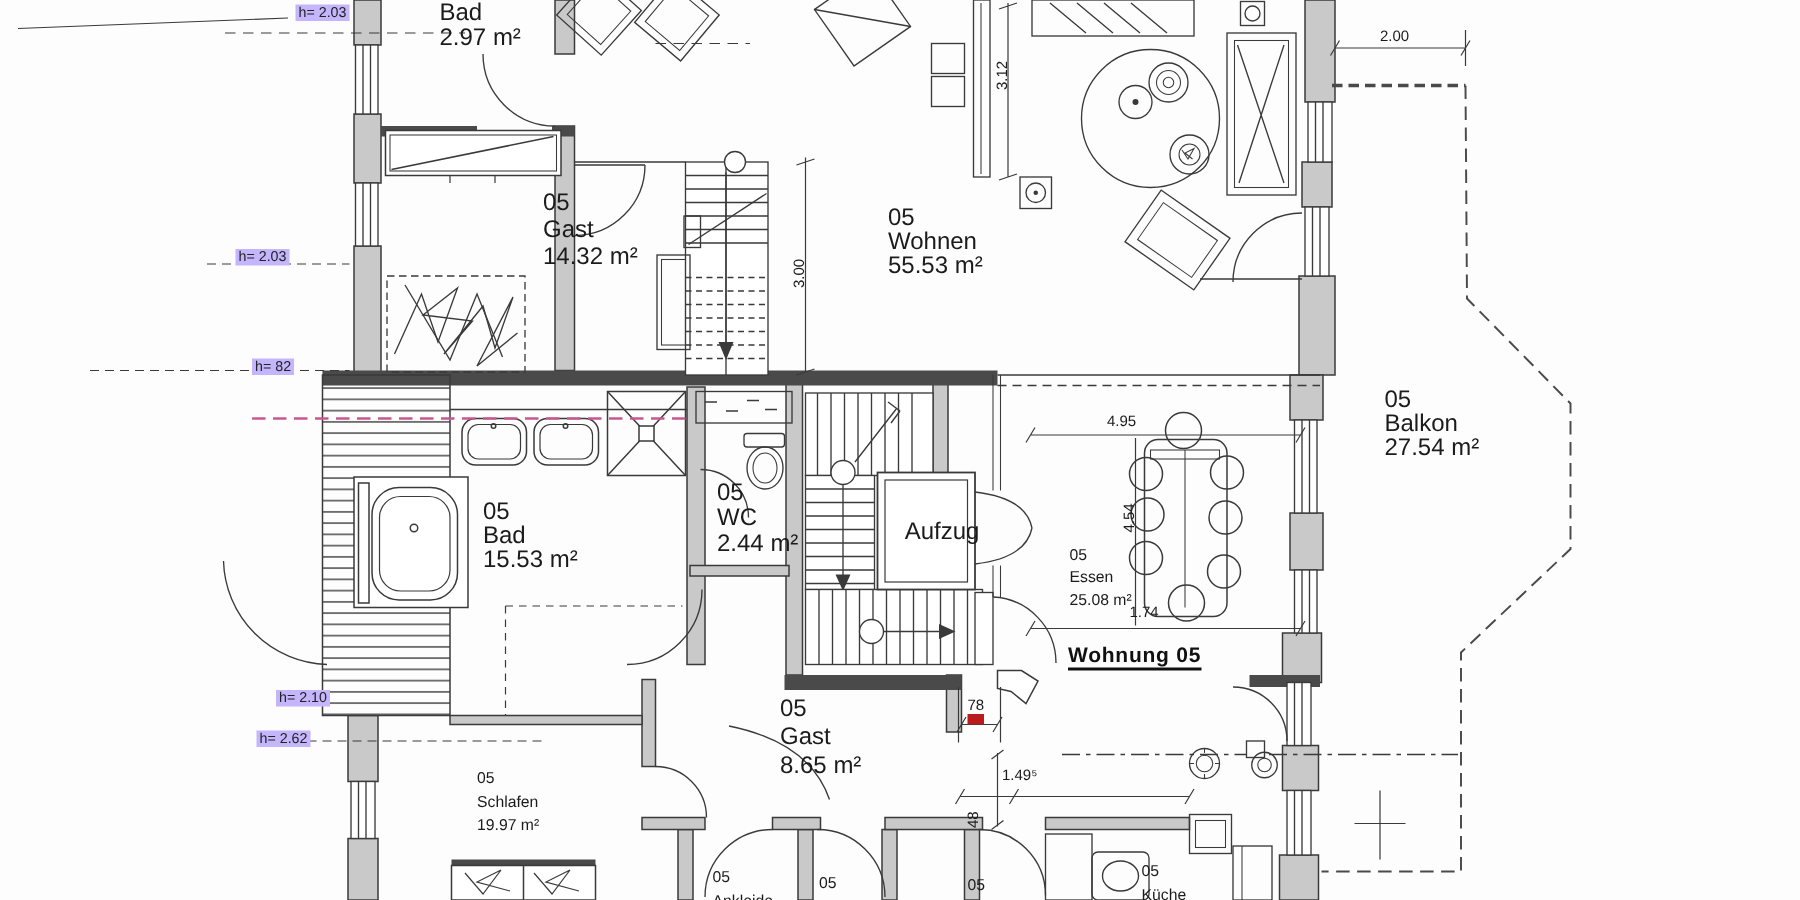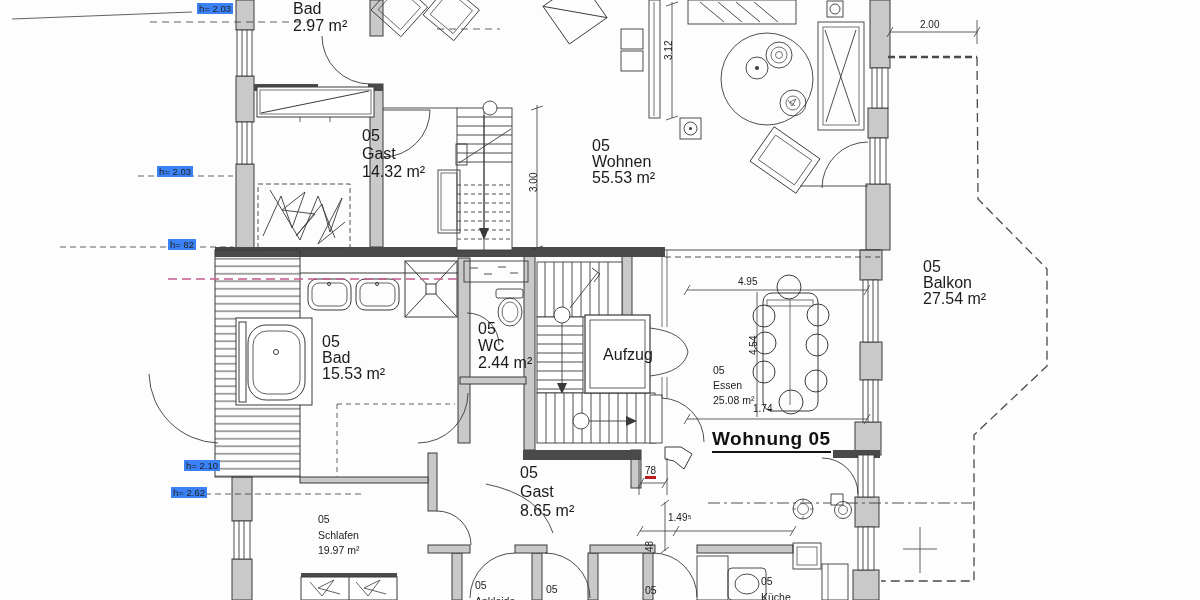--- a/index.html
+++ b/index.html
@@ -2,25 +2,25 @@
 <html><head>
 <meta charset="utf-8">
 <style>
   html,body{margin:0;padding:0;}
   body{width:1200px;height:600px;overflow:hidden;background:#fdfdfd;position:relative;
        font-family:"Liberation Sans", sans-serif;}
   #plan{position:absolute;left:0;top:0;width:1200px;height:600px;}
   .lbl{position:absolute;color:#1b1b1b;white-space:nowrap;font-size:16px;line-height:16px;}
   .lbl span{display:block;}
   .dim{position:absolute;color:#1b1b1b;font-size:10px;white-space:nowrap;}
-  .hgt{position:absolute;color:#222;font-size:9.5px;white-space:nowrap;background:#3b82f6;padding:0 2px;}
+  .hgt{position:absolute;color:#222;font-size:9.5px;white-space:nowrap;background:#c4b5fd;padding:0 2px;}
   .rot{transform:rotate(-90deg);transform-origin:left top;}
-  .title{position:absolute;font-size:19px;font-weight:bold;color:#111;
+  .title{position:absolute;font-size:14px;font-weight:bold;color:#111;
          border-bottom:2.5px solid #111;padding-bottom:1px;letter-spacing:.5px;}
-  .u{border-bottom:3px solid #b91c1c;padding-bottom:0px;}
+  .u{border-bottom:7px solid #b91c1c;padding-bottom:0px;}
 </style>
 </head>
 <body>
 
 <svg id="plan" viewBox="0 0 1200 600">
   <defs>
     <pattern id="hp" width="8" height="7.5" patternUnits="userSpaceOnUse">
       <path d="M0,3.75H8" stroke="#4a4a4a" stroke-width="1"></path>
     </pattern>
   </defs>

